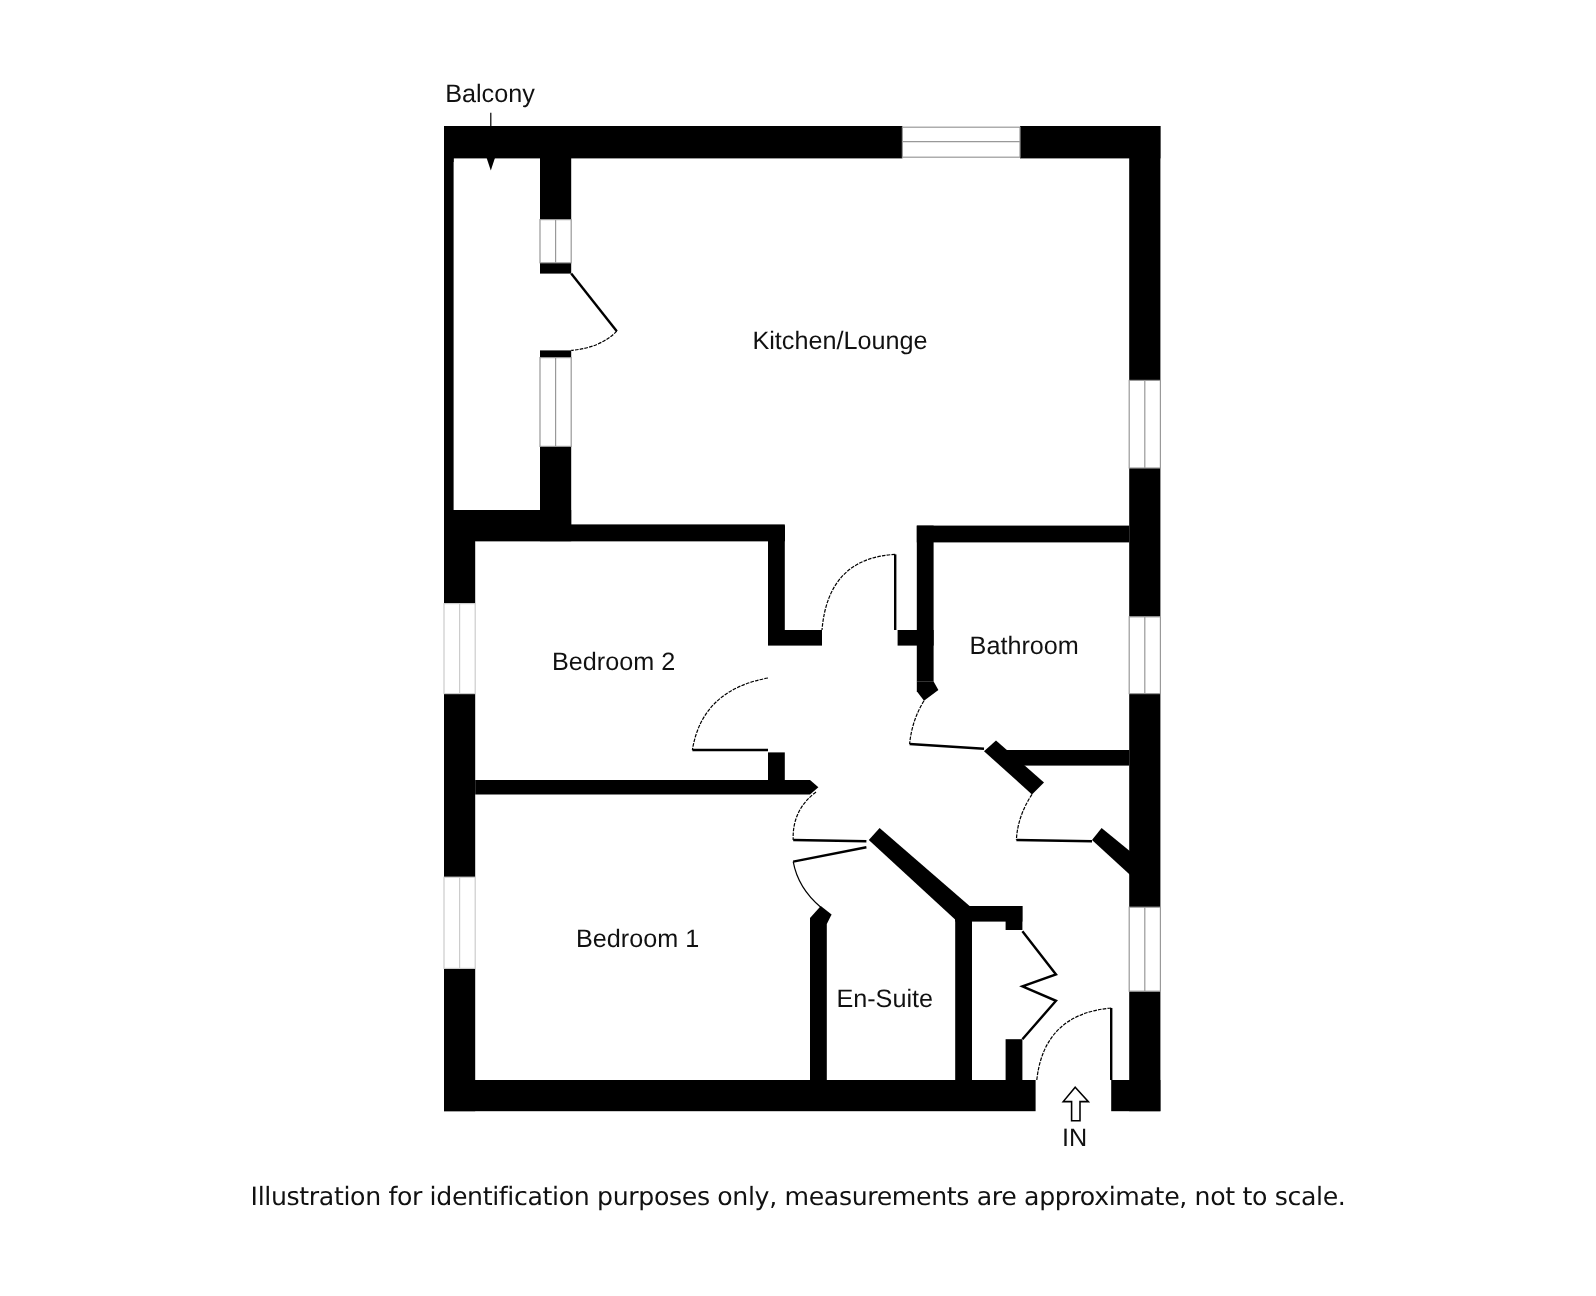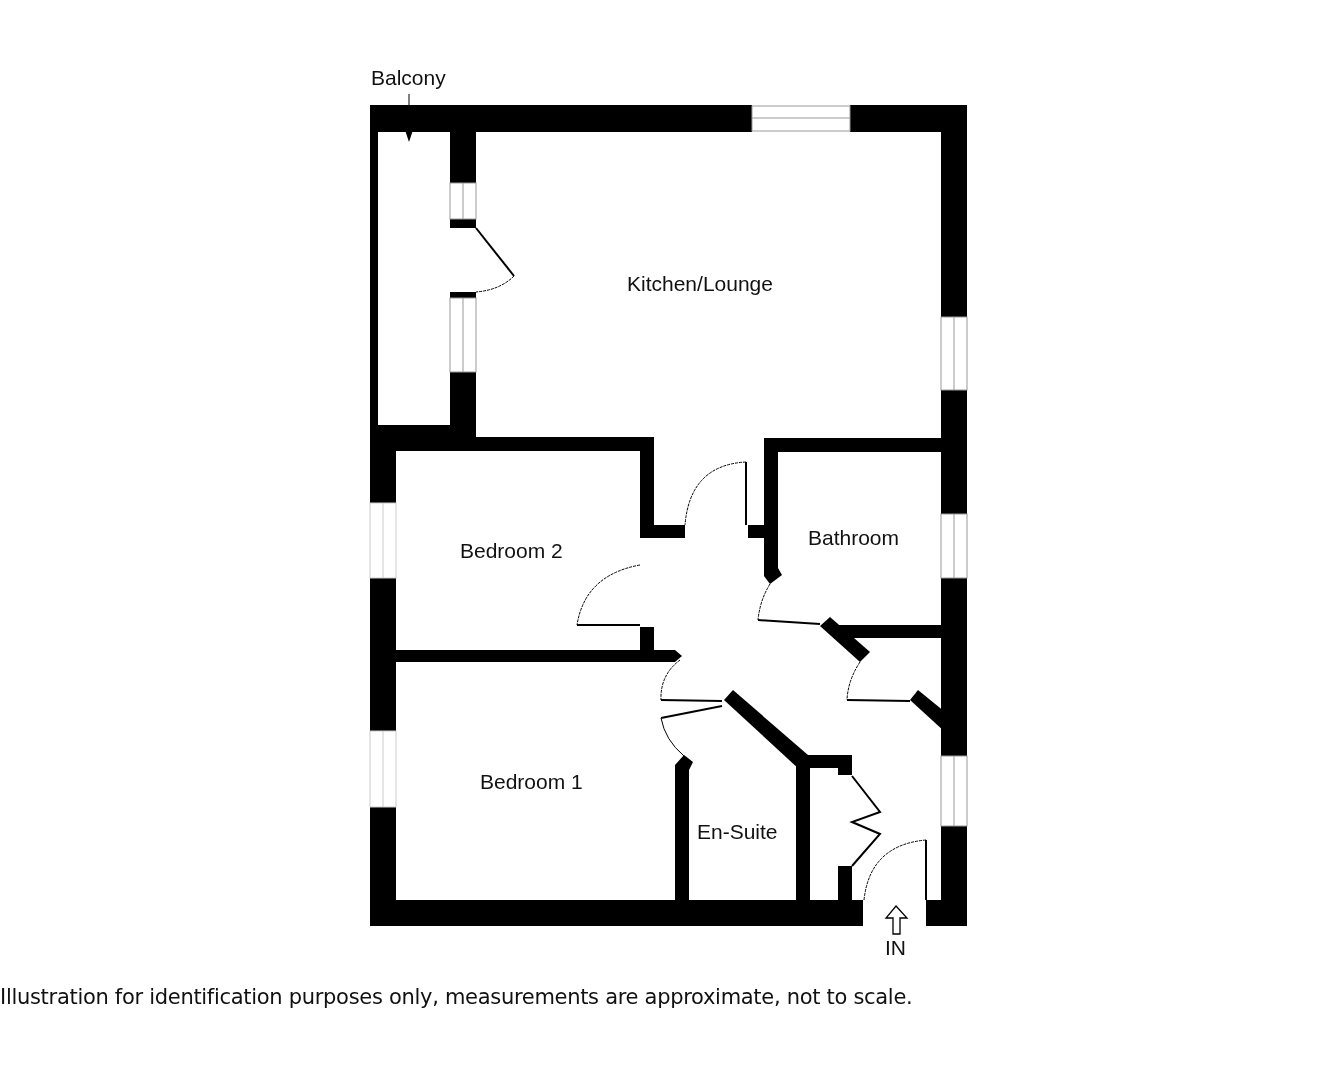--- a/index.html
+++ b/index.html
@@ -2,21 +2,21 @@
 <html><head>
 <meta charset="utf-8">
 <style>
   html, body { margin: 0; padding: 0; background: #ffffff; }
   body { width: 1330px; height: 1080px; position: relative; overflow: hidden; }
   #plan { position: absolute; left: 0; top: 0; width: 1330px; height: 1080px; }
   .room-label { font-family: "Liberation Sans", sans-serif; font-size: 21px; fill: #111111; }
   .small-label { font-family: "Liberation Sans", sans-serif; font-size: 21px; fill: #111111; }
   .disclaimer {
     position: absolute; left: 0; width: 1330px; top: 985px;
-    text-align: left; font-family: "DejaVu Sans", sans-serif; font-size: 21px; color: #111111;
+    text-align: center; font-family: "DejaVu Sans", sans-serif; font-size: 21px; color: #111111;
     letter-spacing: -0.3px;
   }
 </style>
 </head>
 <body>
 
 <svg id="plan" viewBox="0 0 1330 1080" xmlns="http://www.w3.org/2000/svg">
 
   <g fill="#000">
 

